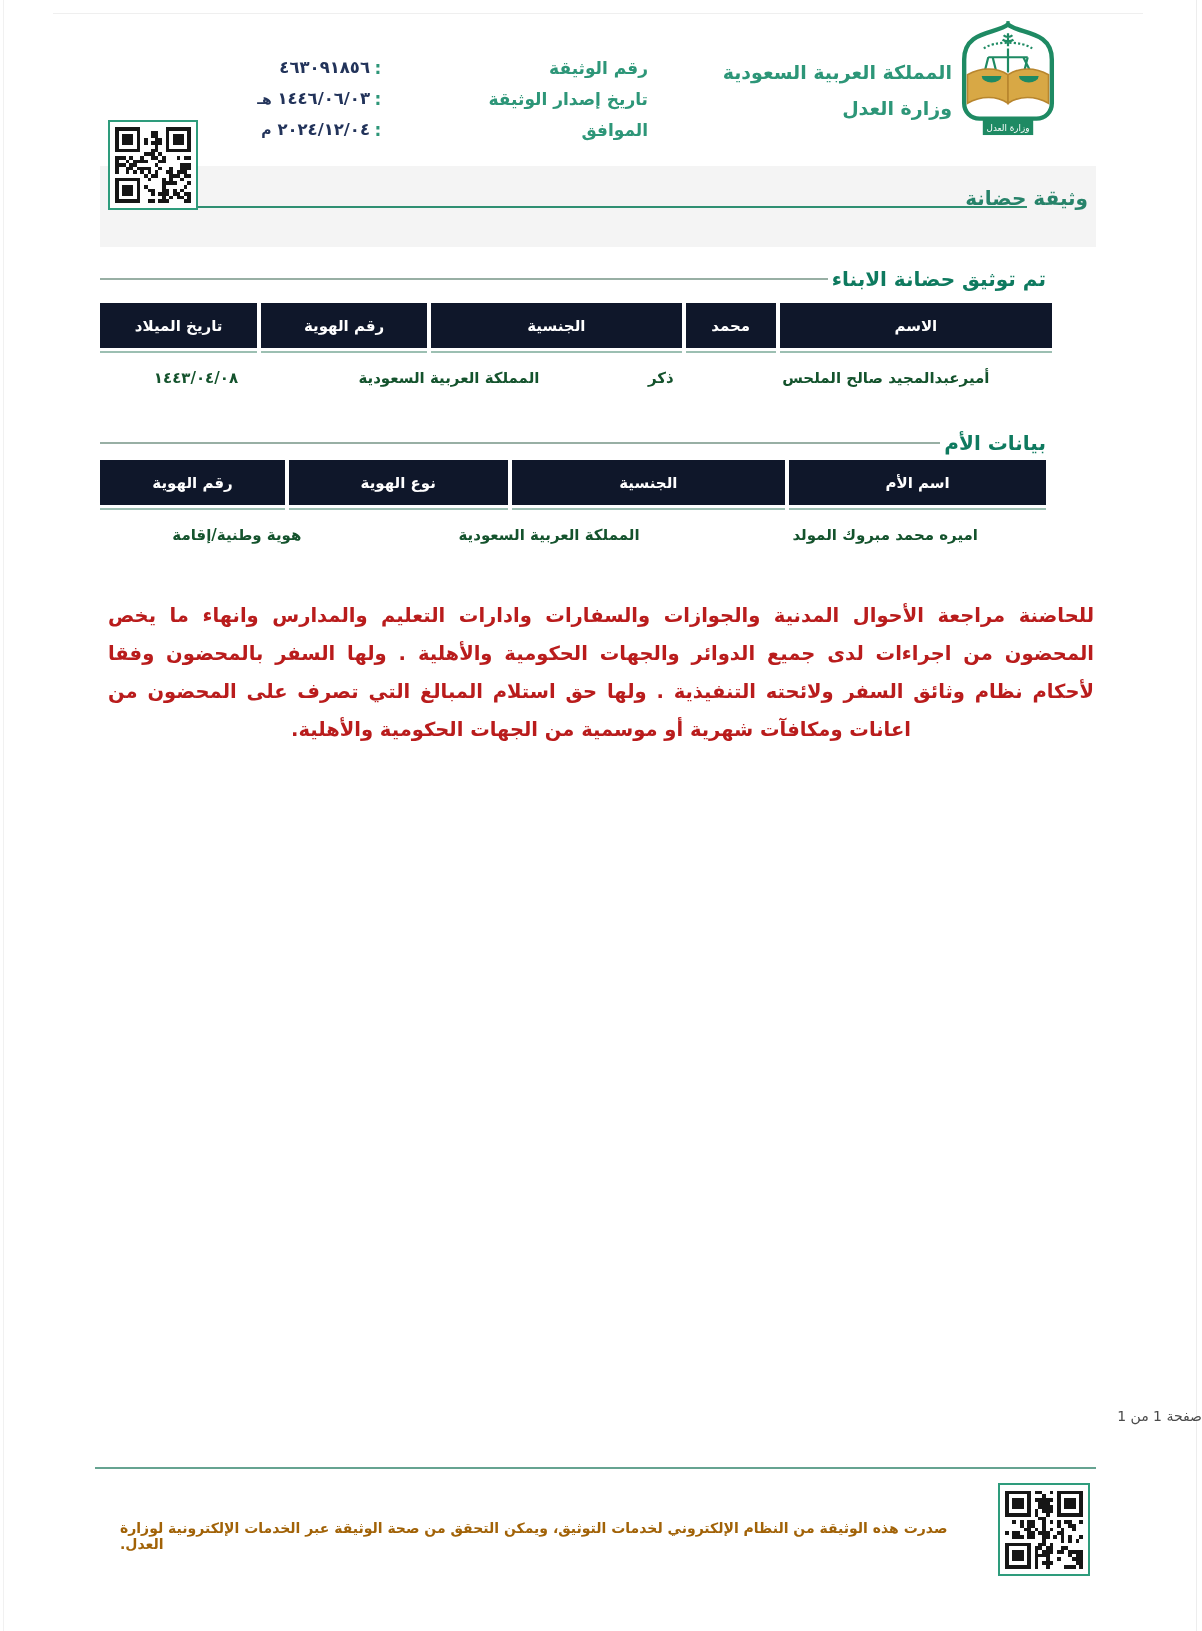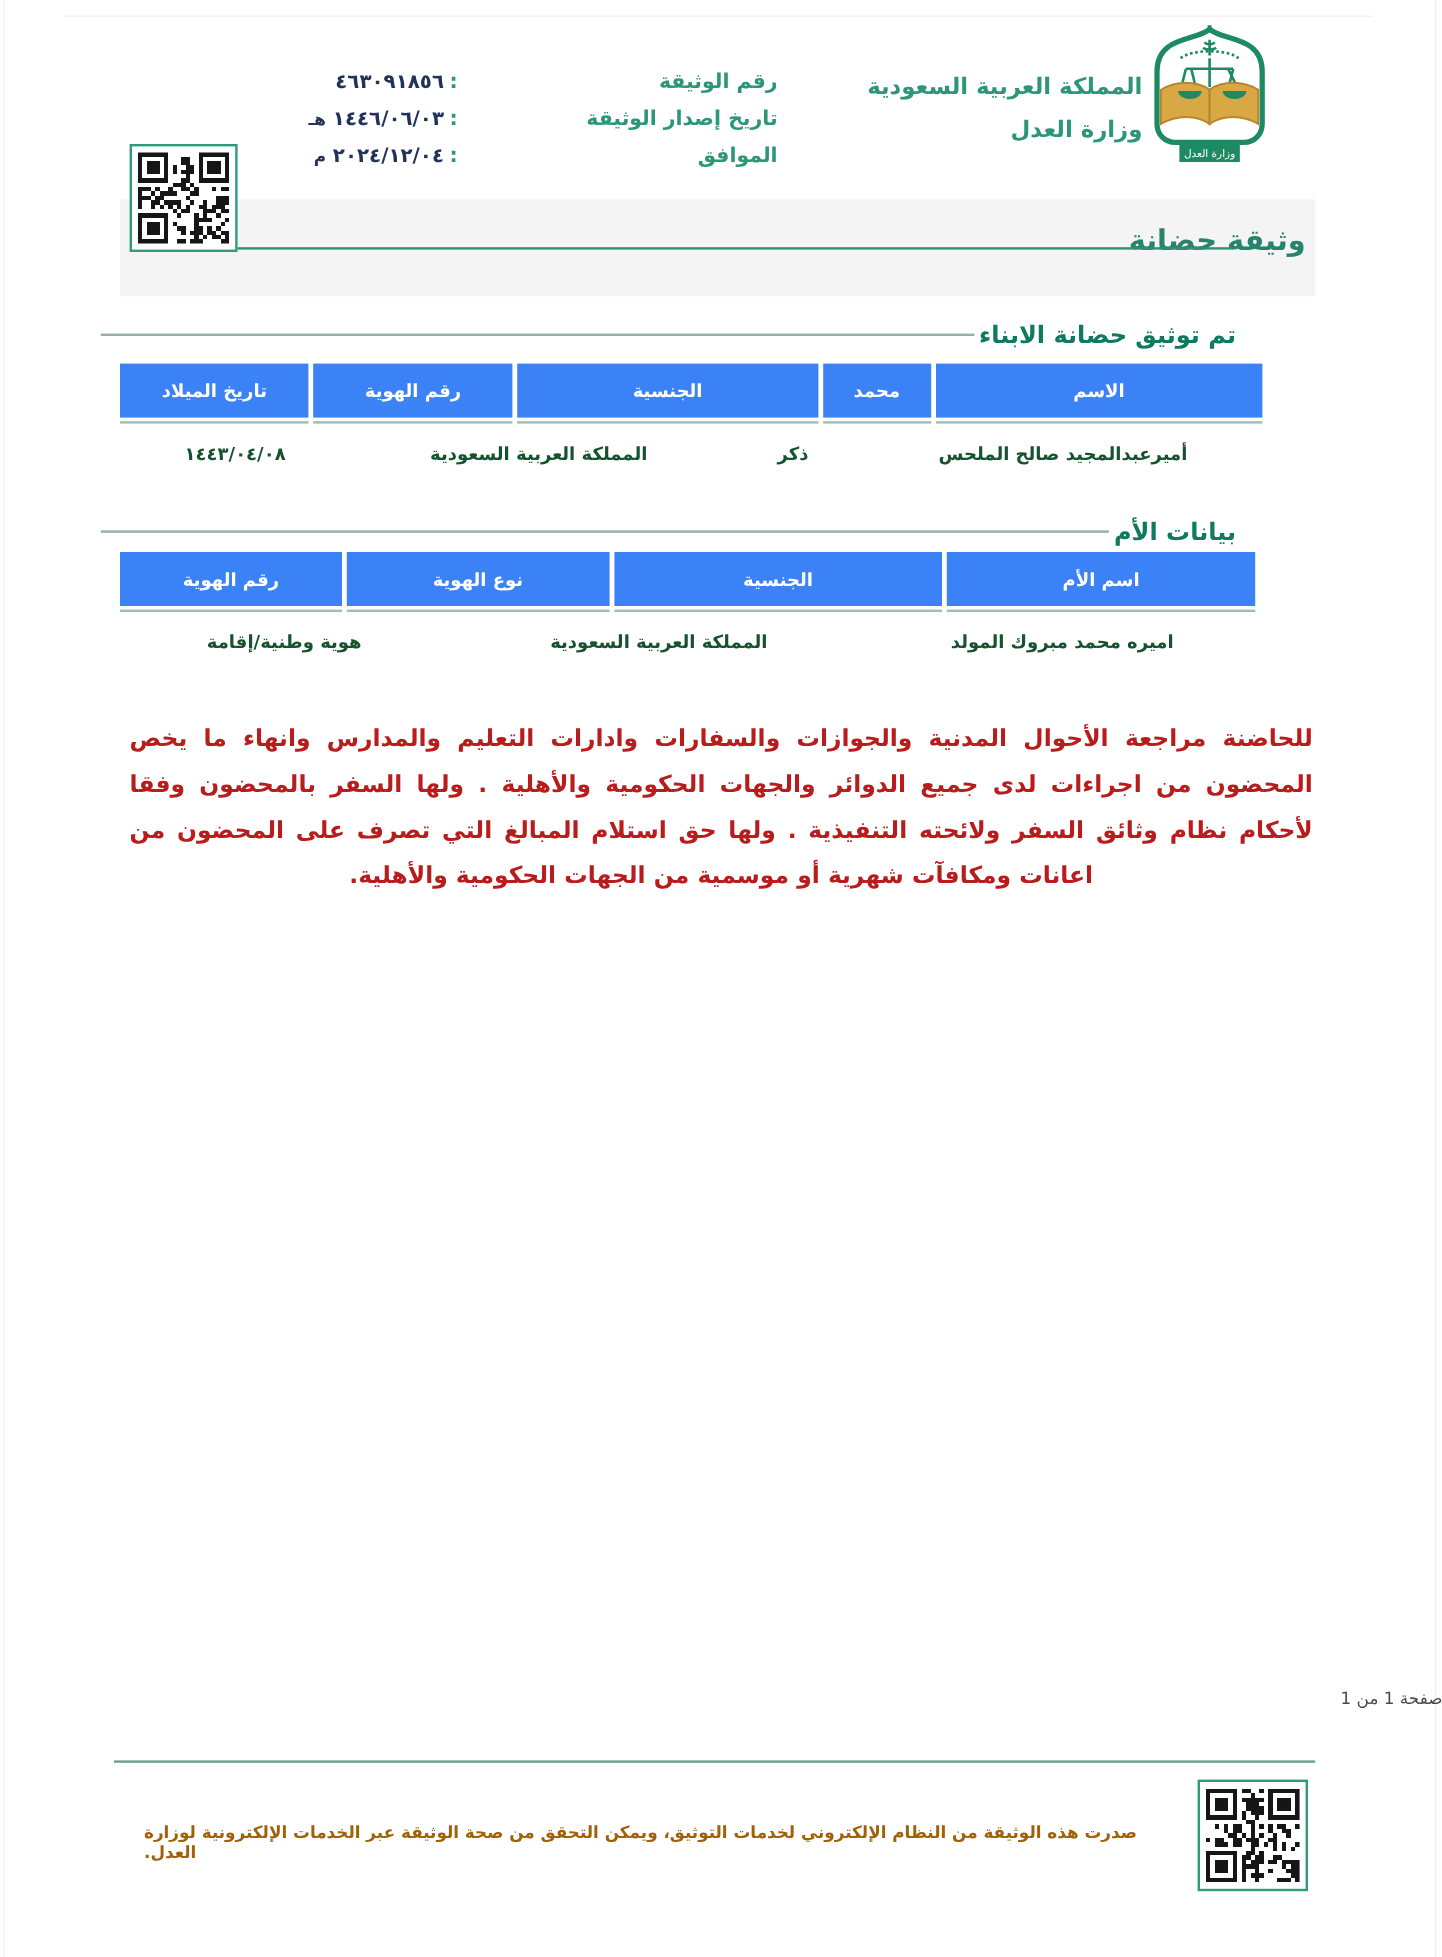--- a/index.html
+++ b/index.html
@@ -28,36 +28,36 @@
   .moj-logo { position:absolute; left:952px; top:20px; width:112px; height:126px; }
 
   
   .qr-box { position:absolute; background:#fff; border:2px solid #2e9c7c; padding:5px; z-index:3; }
   .qr-box-top { left:108px; top:120px; width:90px; height:90px; }
   .qr-box-bottom { left:998px; top:1483px; width:92px; height:93px; }
   .qr { width:100%; height:100%; }
 
   
   .title-band { position:absolute; left:100px; top:166px; width:996px; height:81px; background:#f4f4f4; z-index:1; }
-  .title-band .band-title { position:absolute; right:8px; top:20px; font-size:24px; font-weight:bold; color:#27836a;text-align:center; }
+  .title-band .band-title { position:absolute; right:8px; top:20px; font-size:20px; font-weight:bold; color:#27836a;text-align:center; }
   .title-band .band-line { position:absolute; left:10px; top:40px; width:917px; height:2px; background:#2f8f72; }
 
   
-  .section-header { position:absolute; left:84px; width:946px; height:30px; display:flex; align-items:center; gap:4px; }
+  .section-header { position:absolute; left:100px; width:946px; height:30px; display:flex; align-items:center; gap:4px; }
   .section-header .sec-title { font-size:20px; font-weight:bold; color:#0e7a5f; white-space:nowrap; }
   .section-header .sec-line { flex:1; height:2px; background:#98afa4; }
   .sec-children { top:264px; }
   .sec-mother   { top:428px; }
 
   
   .tbl { position:absolute; left:100px; }
   .tbl-children { top:303px; width:952px; }
   .tbl-mother   { top:460px; width:946px; }
   .tbl .thead, .tbl .trow { display:flex; column-gap:4px; }
-  .tbl .th { position:relative; background:#3b82f6; color:#fff; font-weight:bold; font-size:15px;
+  .tbl .th { position:relative; background:#0f172a; color:#fff; font-weight:bold; font-size:15px;
              height:45px; display:flex; align-items:center; justify-content:center; }
   .tbl .th::after { content:""; position:absolute; left:0; right:0; bottom:-5px; height:2px; background:#9cbfb2; }
   .tbl .td { height:48px; margin-top:6px; display:flex; align-items:center; justify-content:center;
              color:#14532d; font-weight:bold; font-size:15px; letter-spacing:.3px; }
   
   .c-name { flex:29.1 0 0; } .c-gender { flex:9.6 0 0; } .c-nat { flex:26.8 0 0; }
   .c-id { flex:17.7 0 0; } .c-birth { flex:16.8 0 0; }
   
   .m-name { flex:27.5 0 0; } .m-nat { flex:29.3 0 0; } .m-idtype { flex:23.4 0 0; } .m-id { flex:19.8 0 0; }
 

